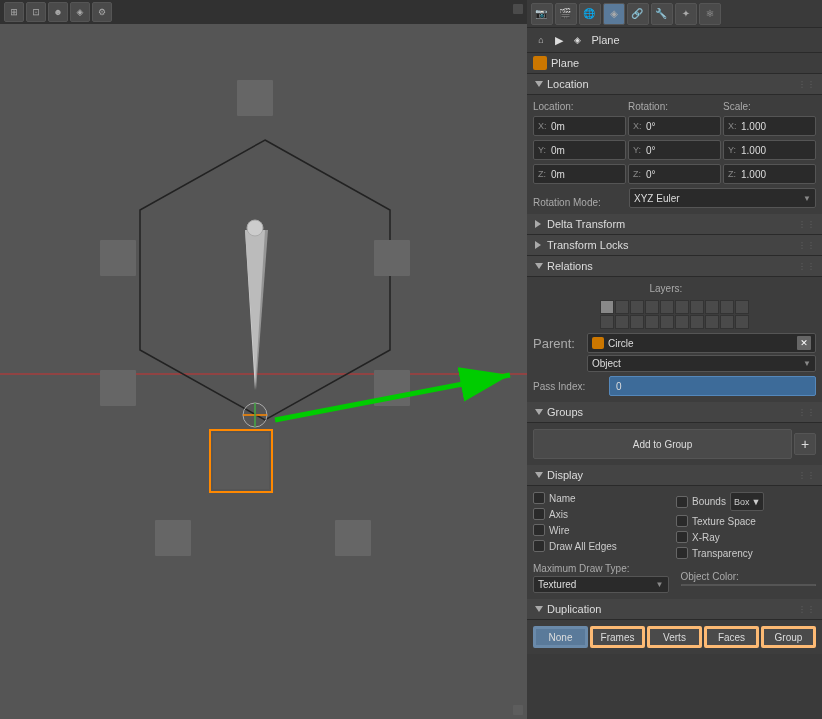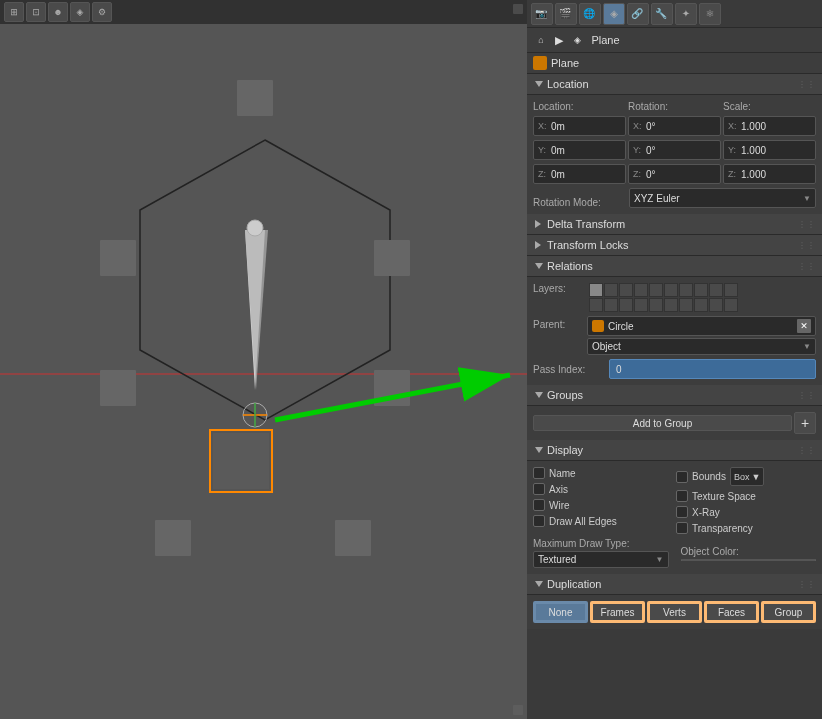--- a/index.html
+++ b/index.html
@@ -235,22 +235,24 @@
     }
 
     .dropdown-arrow {
       color: #888;
       font-size: 8px;
     }
 
     
     .relations-row {
       display: flex;
+      align-items: center;
       gap: 6px;
       margin-bottom: 4px;
+      flex-direction: column;
     }
 
     .layers-label {
       color: #aaa;
       font-size: 10px;
       min-width: 50px;
     }
 
     .layers-grid {
       display: grid;
@@ -316,21 +318,21 @@
       align-items: center;
       gap: 2px;
     }
 
     .add-to-group-btn {
       flex: 1;
       background: #4a4a4a;
       border: 1px solid #555;
       border-radius: 2px;
       padding: 4px 8px;
-      height: 16px;
+      height: 30px;
       display: flex;
       align-items: center;
       justify-content: center;
       cursor: pointer;
       font-size: 10px;
       color: #ddd;
     }
 
     .plus-btn {
       width: 22px;
@@ -703,21 +705,21 @@
         <div class="layer-btn"></div>
         <div class="layer-btn"></div>
         <div class="layer-btn"></div>
         <div class="layer-btn"></div>
         <div class="layer-btn"></div>
         <div class="layer-btn"></div>
       </div>
     </div>
 
     <div style="display:flex;align-items:flex-start;gap:4px;margin-bottom:4px;">
-      <span style="color:#aaa;font-size:10px;min-width:50px;padding-top:3px;">Parent:</span>
+      <span style="color:#aaa;font-size:13px;min-width:50px;padding-top:3px;">Parent:</span>
       <div style="flex:1;display:flex;flex-direction:column;gap:2px;">
         <div style="background:#2a2a2a;border:1px solid #555;border-radius:2px;padding:2px 4px;height:20px;display:flex;align-items:center;gap:4px;">
           <span class="object-icon-orange" style="width:12px;height:12px;"></span>
           <span style="font-size:10px;color:#ddd;flex:1;">Circle</span>
           <button class="parent-x-btn">✕</button>
         </div>
         <div class="dropdown">
           <span>Object</span>
           <span class="dropdown-arrow">▼</span>
         </div>

